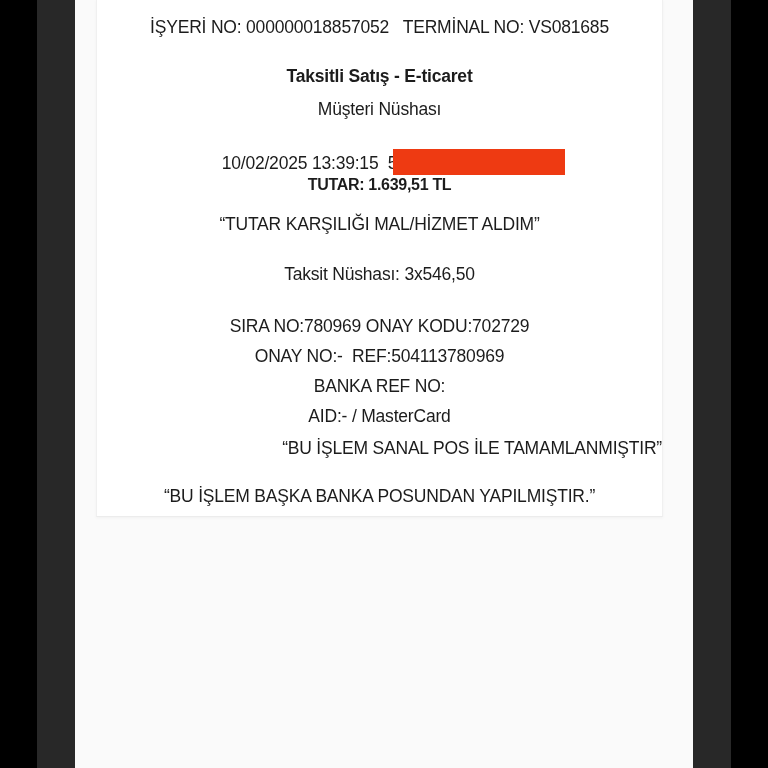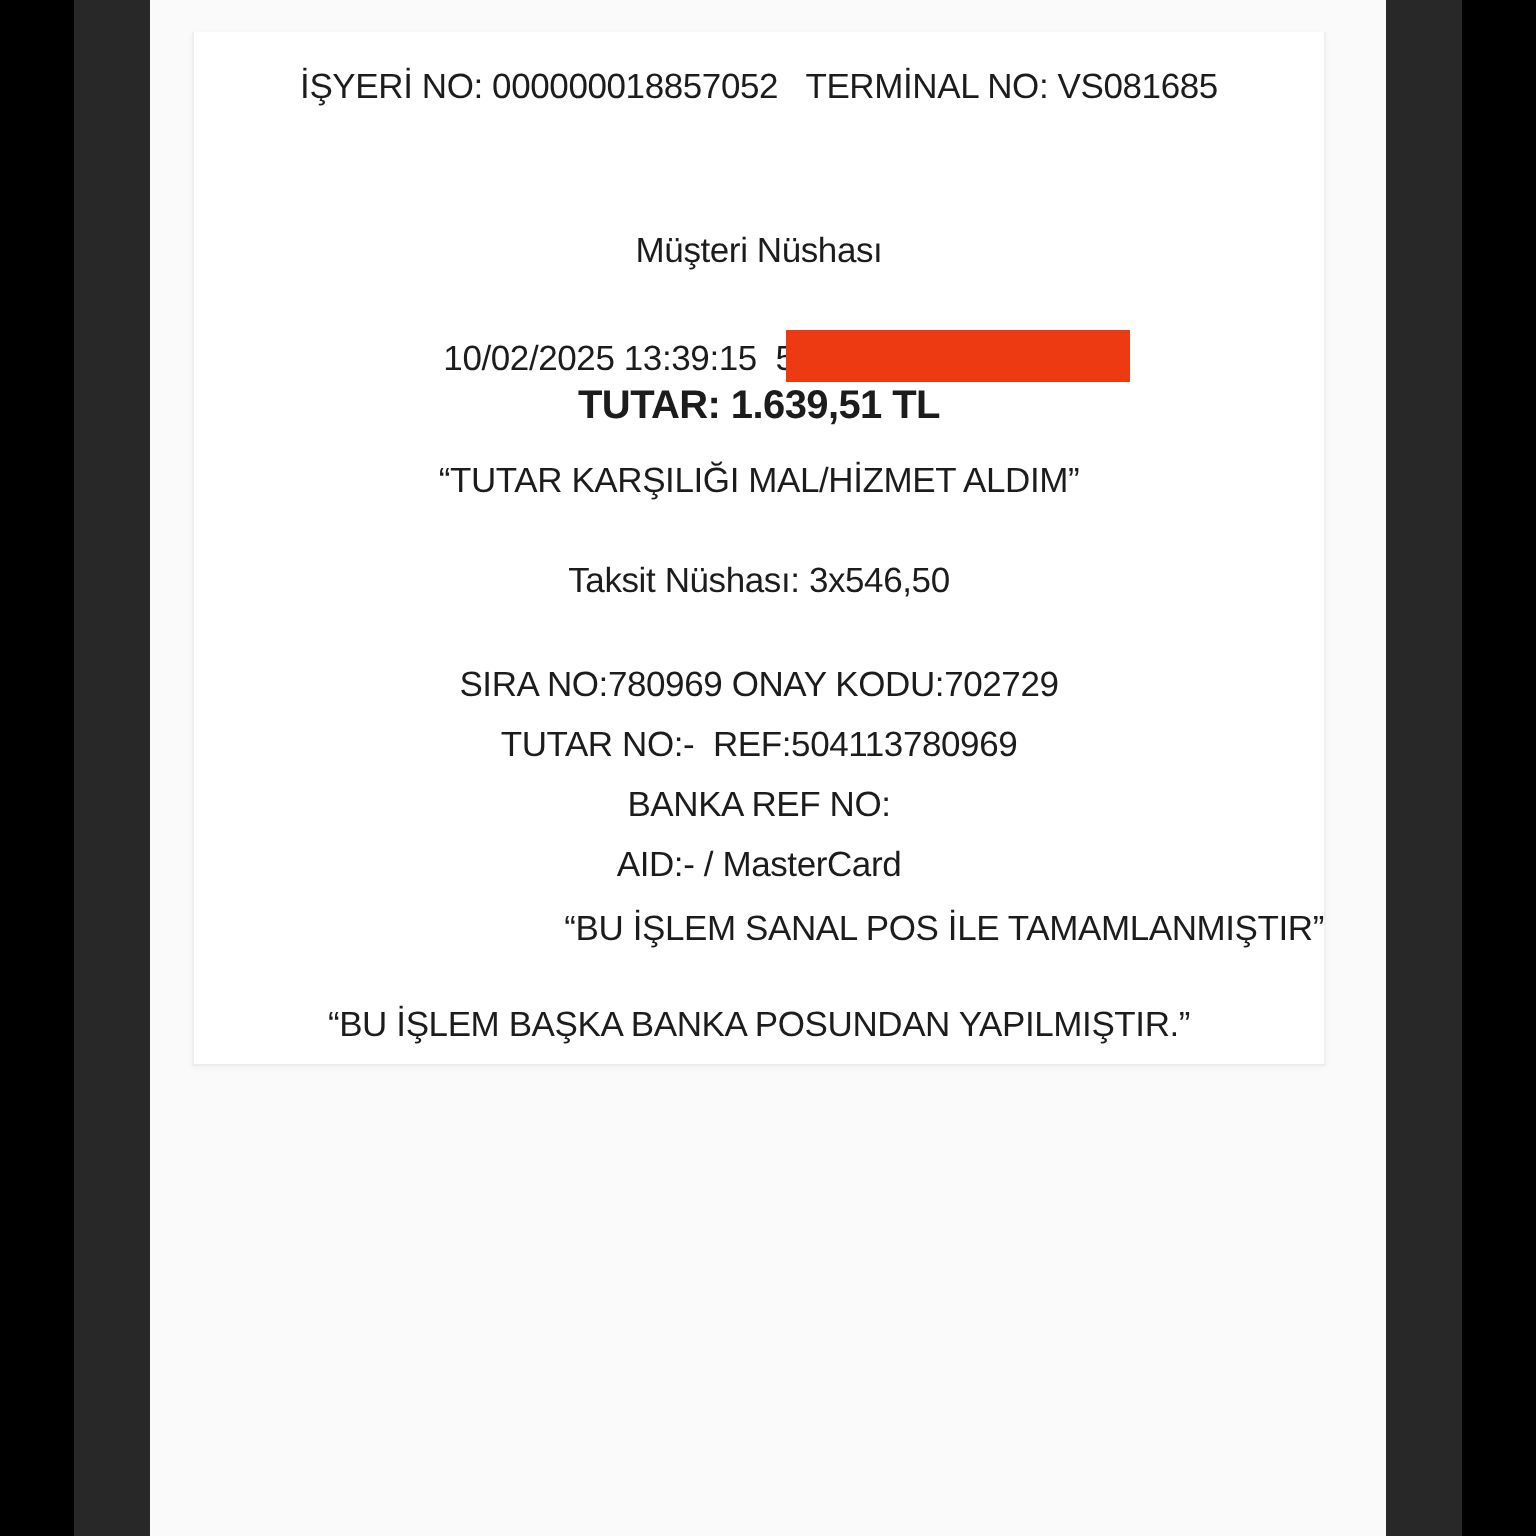--- a/index.html
+++ b/index.html
@@ -31,21 +31,21 @@
   .viewer-bg {
     position: absolute;
     top: 0;
     bottom: 0;
     left: 75px;
     right: 75px;
     background: #fafafa;
   }
   .receipt-card {
     position: absolute;
-    top: 16px;
+    top: 0;
     left: 96px;
     width: 567px;
     height: 517px;
     background: #ffffff;
     border-left: 1px solid #f0f0f0;
     border-right: 1px solid #f0f0f0;
     border-bottom: 1px solid #ececec;
     box-shadow: 0 1px 3px rgba(0,0,0,0.04);
     box-sizing: border-box;
   }
@@ -54,21 +54,21 @@
     left: 0;
     right: 0;
     text-align: center;
     color: #1c1c1c;
     font-size: 17.5px;
     letter-spacing: -0.2px;
     white-space: pre;
   }
   .line.bold { font-weight: bold; }
   .line.total {
-    font-size: 20px;
+    font-size: 16px;
     font-weight: bold;
     letter-spacing: -0.3px;
   }
   .l-header    { top: 17px; }
   .l-saletype  { top: 66px; }
   .l-copy      { top: 99px; }
   .l-date      { top: 128px; }
   .l-total     { top: 176px; }
   .l-ack       { top: 214px; text-align: center; }
   .l-taksit    { top: 264px; }
@@ -91,36 +91,37 @@
 <body>
 
 <div class="stage">
   <div class="edge-bar left"></div>
   <div class="edge-bar right"></div>
   <div class="viewer-bg"></div>
 
   <div class="receipt-card">
     <div class="line l-header">İŞYERİ NO: 000000018857052   TERMİNAL NO: VS081685</div>
 
+    <div class="line bold l-saletype">Taksitli Satış - E-ticaret</div>
 
     <div class="line l-copy">Müşteri Nüshası</div>
 
     <div class="line l-date">
       <span>10/02/2025 13:39:15</span><span>  </span><span>5</span><span class="redaction" style="background-color: rgb(238, 58, 18);"></span>
     </div>
 
     <div class="line total l-total">TUTAR: 1.639,51 TL</div>
 
     <div class="line l-ack">“TUTAR KARŞILIĞI MAL/HİZMET ALDIM”</div>
 
     <div class="line l-taksit">Taksit Nüshası: 3x546,50</div>
 
     <div class="line l-sira">SIRA NO:780969 ONAY KODU:702729</div>
 
-    <div class="line l-grup">TUTAR NO:-  REF:504113780969</div>
+    <div class="line l-grup">ONAY NO:-  REF:504113780969</div>
 
     <div class="line l-bankaref">BANKA REF NO:</div>
 
     <div class="line l-aid">AID:- / MasterCard</div>
 
     <div class="line l-sanalpos">“BU İŞLEM SANAL POS İLE TAMAMLANMIŞTIR”</div>
 
     <div class="line l-baska">“BU İŞLEM BAŞKA BANKA POSUNDAN YAPILMIŞTIR.”</div>
   </div>
 </div>

